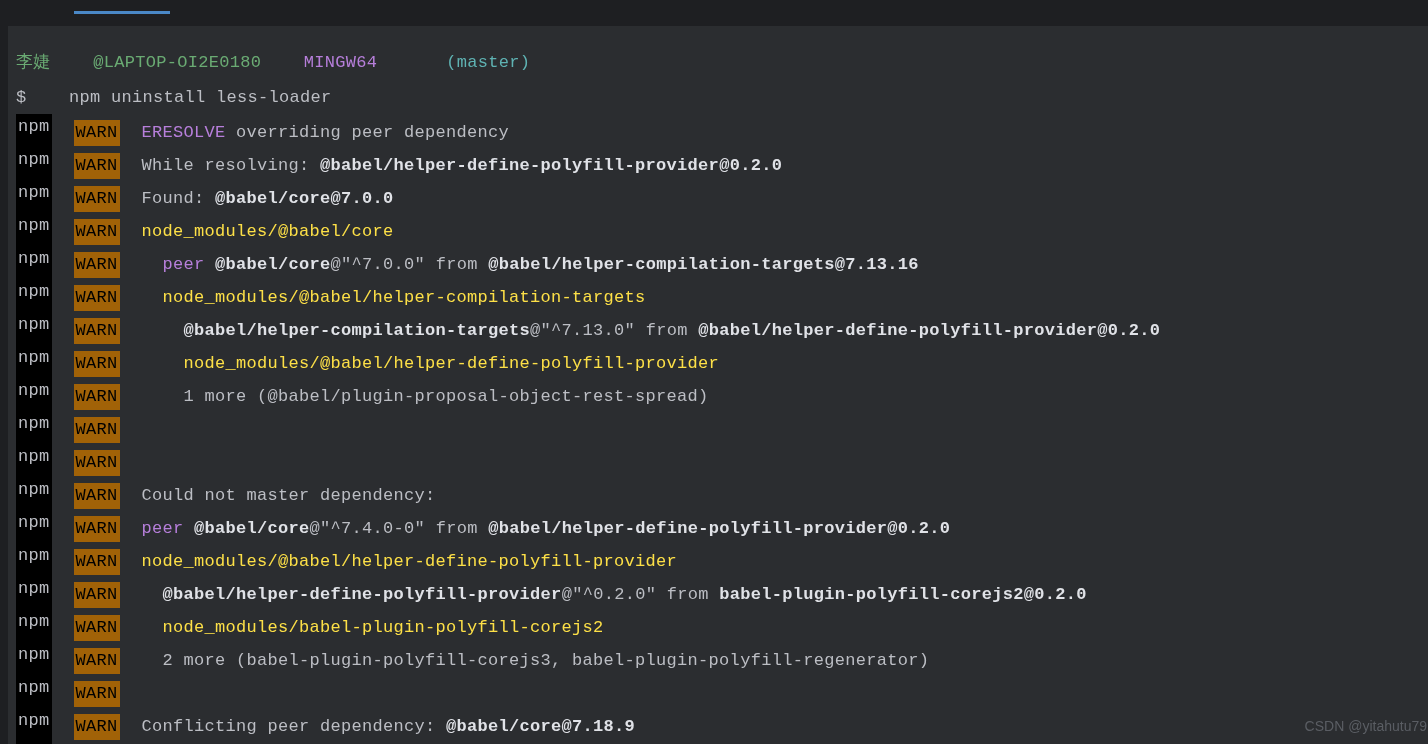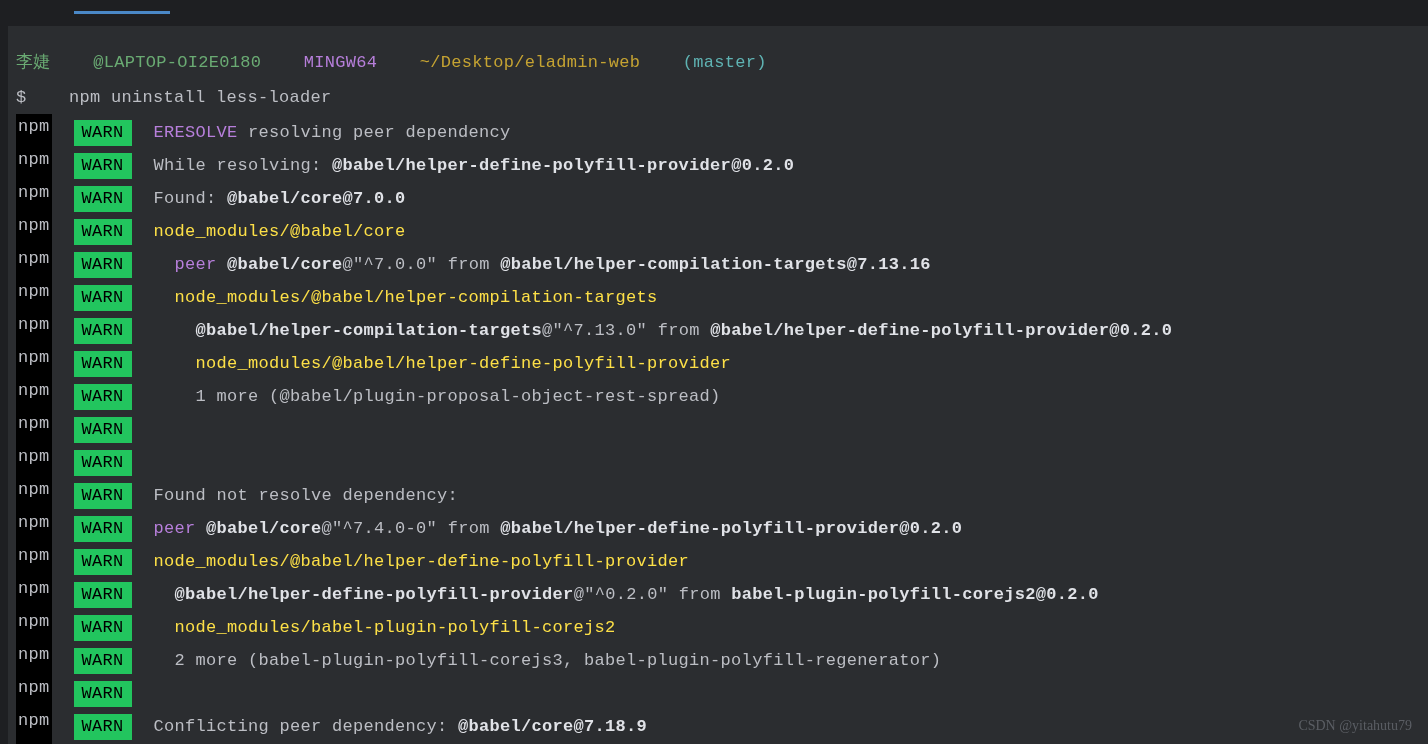--- a/index.html
+++ b/index.html
@@ -50,44 +50,44 @@
     display: inline-block;
     background: #000;
     color: #bcbec4;
     padding: 0 2px;
     margin-left: 16px;
     height: 37px;
     line-height: 26px;
   }
   .warn-tag {
     display: inline-block;
-    background: #22c55e;
+    background: #a16207;
     color: #000;
-    padding: 0 8px;
+    padding: 0 2px;
     margin-left: 6px;
     height: 26px;
     line-height: 26px;
     font-weight: normal;
   }
   .msg { margin-left: 6px; }
   .green { color: #6aab73; }
   .yellow { color: #c5a332; }
   .magenta { color: #b77fdb; }
   .cyan { color: #5fb3b3; }
   .dim { color: #fde047; }
   .bold { font-weight: bold; color: #e0e2e7; text-align: center; }
   .normal { color: #bcbec4; }
   .dollar { color: #bcbec4; }
   .watermark {
     position: fixed;
-    right: 16px;
+    right: 1px;
     bottom: 10px;
     color: #6f737a;
     font-size: 14px;
-    font-family: Liberation Serif, serif;
+    font-family: Liberation Sans, sans-serif;
     opacity: 0.7;
   }
   .terminal-body { position: relative; }
   .left-gutter {
     position: fixed;
     left: 0; top: 26px; bottom: 0;
     width: 8px;
     background: #1e1f22;
   }
 </style>
@@ -102,44 +102,43 @@
 
 <div class="terminal terminal-body">
 
   <div class="line prompt-line">
     <span class="green">李婕</span>
     <span class="green"> </span>
     <span class="green">@LAPTOP-OI2E0180</span>
     <span> </span>
     <span class="magenta">MINGW64</span>
     <span> </span>
-    <span class="yellow">~/Desktop/eladmin-web</span>
     <span> </span>
     <span class="cyan">(master)</span>
   </div>
 
   <div class="line cmd-line">
     <span class="dollar">$</span>
     <span> </span>
     <span class="normal">npm uninstall less-loader</span>
   </div>
 
   <div id="warn-lines">
-      <div class="line"><span class="npm-tag">npm</span><span class="warn-tag">WARN</span><span class="msg"><span class="magenta">ERESOLVE</span><span class="normal"> resolving peer dependency</span></span></div>
+      <div class="line"><span class="npm-tag">npm</span><span class="warn-tag">WARN</span><span class="msg"><span class="magenta">ERESOLVE</span><span class="normal"> overriding peer dependency</span></span></div>
       <div class="line"><span class="npm-tag">npm</span><span class="warn-tag">WARN</span><span class="msg"><span class="normal">While resolving: </span><span class="bold">@babel/helper-define-polyfill-provider@0.2.0</span></span></div>
       <div class="line"><span class="npm-tag">npm</span><span class="warn-tag">WARN</span><span class="msg"><span class="normal">Found: </span><span class="bold">@babel/core@7.0.0</span></span></div>
       <div class="line"><span class="npm-tag">npm</span><span class="warn-tag">WARN</span><span class="msg"><span class="dim">node_modules/@babel/core</span></span></div>
       <div class="line"><span class="npm-tag">npm</span><span class="warn-tag">WARN</span><span class="msg"><span>  </span><span class="magenta">peer</span><span> </span><span class="bold">@babel/core</span><span class="normal">@"^7.0.0"</span><span class="normal"> from </span><span class="bold">@babel/helper-compilation-targets@7.13.16</span></span></div>
       <div class="line"><span class="npm-tag">npm</span><span class="warn-tag">WARN</span><span class="msg"><span class="dim">  node_modules/@babel/helper-compilation-targets</span></span></div>
       <div class="line"><span class="npm-tag">npm</span><span class="warn-tag">WARN</span><span class="msg"><span>    </span><span class="bold">@babel/helper-compilation-targets</span><span class="normal">@"^7.13.0"</span><span class="normal"> from </span><span class="bold">@babel/helper-define-polyfill-provider@0.2.0</span></span></div>
       <div class="line"><span class="npm-tag">npm</span><span class="warn-tag">WARN</span><span class="msg"><span class="dim">    node_modules/@babel/helper-define-polyfill-provider</span></span></div>
       <div class="line"><span class="npm-tag">npm</span><span class="warn-tag">WARN</span><span class="msg"><span class="normal">    1 more (@babel/plugin-proposal-object-rest-spread)</span></span></div>
       <div class="line"><span class="npm-tag">npm</span><span class="warn-tag">WARN</span></div>
       <div class="line"><span class="npm-tag">npm</span><span class="warn-tag">WARN</span><span class="msg"></span></div>
-      <div class="line"><span class="npm-tag">npm</span><span class="warn-tag">WARN</span><span class="msg"><span class="normal">Found not resolve dependency:</span></span></div>
+      <div class="line"><span class="npm-tag">npm</span><span class="warn-tag">WARN</span><span class="msg"><span class="normal">Could not master dependency:</span></span></div>
       <div class="line"><span class="npm-tag">npm</span><span class="warn-tag">WARN</span><span class="msg"><span></span><span class="magenta">peer</span><span> </span><span class="bold">@babel/core</span><span class="normal">@"^7.4.0-0"</span><span class="normal"> from </span><span class="bold">@babel/helper-define-polyfill-provider@0.2.0</span></span></div>
       <div class="line"><span class="npm-tag">npm</span><span class="warn-tag">WARN</span><span class="msg"><span class="dim">node_modules/@babel/helper-define-polyfill-provider</span></span></div>
       <div class="line"><span class="npm-tag">npm</span><span class="warn-tag">WARN</span><span class="msg"><span>  </span><span class="bold">@babel/helper-define-polyfill-provider</span><span class="normal">@"^0.2.0"</span><span class="normal"> from </span><span class="bold">babel-plugin-polyfill-corejs2@0.2.0</span></span></div>
       <div class="line"><span class="npm-tag">npm</span><span class="warn-tag">WARN</span><span class="msg"><span class="dim">  node_modules/babel-plugin-polyfill-corejs2</span></span></div>
       <div class="line"><span class="npm-tag">npm</span><span class="warn-tag">WARN</span><span class="msg"><span class="normal">  2 more (babel-plugin-polyfill-corejs3, babel-plugin-polyfill-regenerator)</span></span></div>
       <div class="line"><span class="npm-tag">npm</span><span class="warn-tag">WARN</span><span class="msg"></span></div>
       <div class="line"><span class="npm-tag">npm</span><span class="warn-tag">WARN</span><span class="msg"><span class="normal">Conflicting peer dependency: </span><span class="bold">@babel/core@7.18.9</span></span></div>
     </div>
 
 </div>

